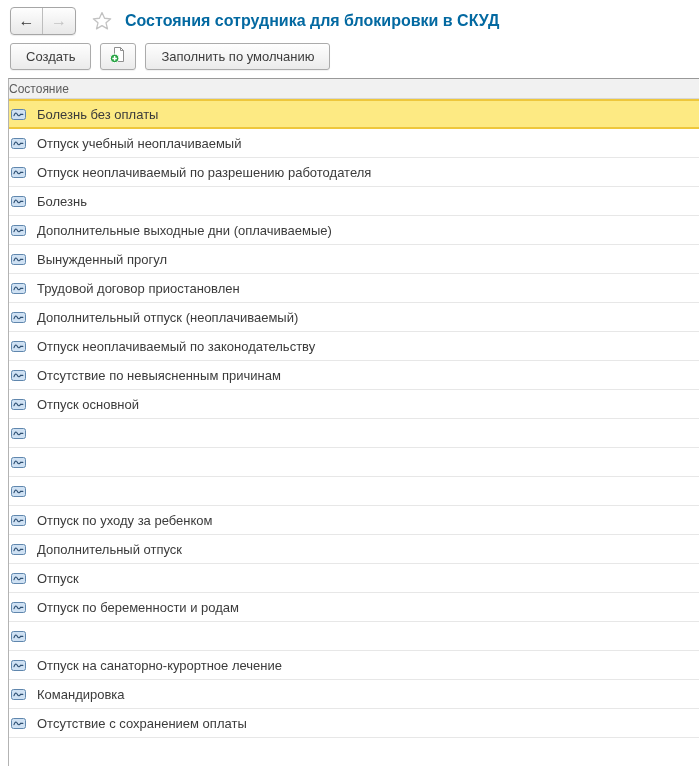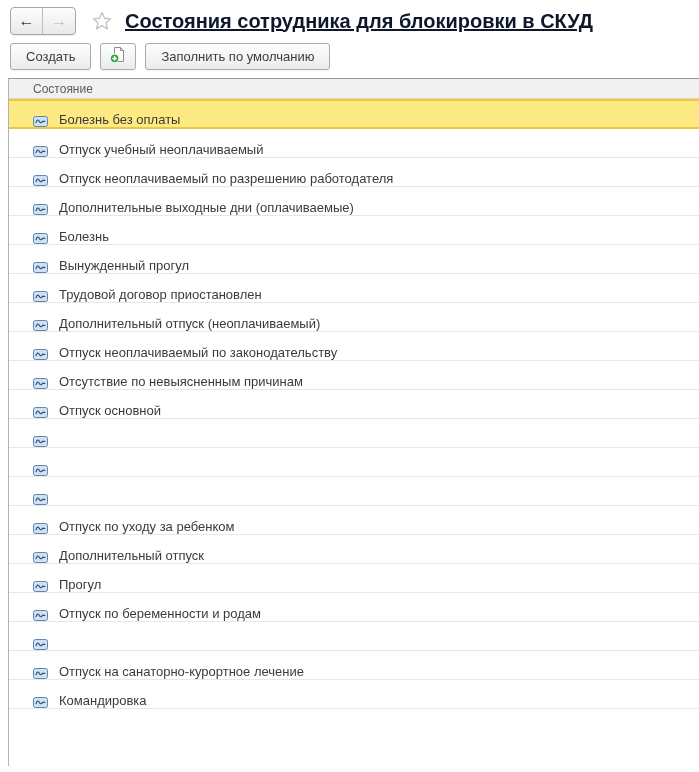--- a/index.html
+++ b/index.html
@@ -32,25 +32,24 @@
     border: none;
     font-size: 16px;
     font-weight: bold;
     cursor: pointer;
     line-height: 1;
   }
   .nav-btn.back { color: #3a3a3a; border-right: 1px solid #bdbdbd; }
   .nav-btn.forward { color: #c3c3c3; }
   .star-wrap { margin: 0 12px 0 15px; display: flex; align-items: center; }
   .page-title {
-    font-size: 20px;
+    font-size: 16px;
     font-weight: bold;
-    color: #0f172a;
+    color: #0369a1;
     white-space: nowrap;
-    text-decoration: underline;
   }
 
   
   .toolbar {
     display: flex;
     align-items: flex-start;
     gap: 9px;
     padding: 3px 0 0 10px;
     height: 38px;
   }
@@ -79,30 +78,30 @@
     border-left: 1px solid #b3b3b3;
     height: 688px;
     background: #ffffff;
   }
   .grid-header {
     height: 20px;
     background: #f1f1f1;
     border-bottom: 1px solid #d7d7d7;
     display: flex;
     align-items: center;
-    padding-left: 24px;
+    padding-left: 0;
     font-size: 12px;
     color: #5c5c5c;
   }
   .grid-row {
     height: 29px;
     display: flex;
-    align-items: flex-end;
+    align-items: center;
     gap: 11px;
-    padding-left: 24px;
+    padding-left: 2px;
     border-bottom: 1px solid #e7e7e7;
     font-size: 13px;
     color: #3b3b3b;
     cursor: pointer;
     background: #ffffff;
   }
   .grid-row.selected {
     background: var(--selection-bg, #fdea83);
     border-top: 2px solid var(--selection-border, #eec73c);
     border-bottom: 2px solid var(--selection-border, #eec73c);
@@ -180,40 +179,40 @@
     <span>Отпуск неоплачиваемый по разрешению работодателя</span>
   </div>
 
   <div class="grid-row">
     <span class="row-icon">
       <svg width="15" height="11" viewBox="0 0 15 11">
         <rect x="0.5" y="0.5" width="14" height="10" rx="2" fill="#cfe1f3" stroke="#5f86ad" stroke-width="1"></rect>
         <path d="M3 6.6 C4 3.4 5.4 3.4 6.4 5.4 C7.4 7.4 8.6 7 9.4 5.4 L11.8 5.4" fill="none" stroke="#2d4f72" stroke-width="1.2" stroke-linecap="round"></path>
       </svg>
     </span>
+    <span>Болезнь</span>
+  </div>
+
+  <div class="grid-row">
+    <span class="row-icon">
+      <svg width="15" height="11" viewBox="0 0 15 11">
+        <rect x="0.5" y="0.5" width="14" height="10" rx="2" fill="#cfe1f3" stroke="#5f86ad" stroke-width="1"></rect>
+        <path d="M3 6.6 C4 3.4 5.4 3.4 6.4 5.4 C7.4 7.4 8.6 7 9.4 5.4 L11.8 5.4" fill="none" stroke="#2d4f72" stroke-width="1.2" stroke-linecap="round"></path>
+      </svg>
+    </span>
     <span>Дополнительные выходные дни (оплачиваемые)</span>
   </div>
 
   <div class="grid-row">
     <span class="row-icon">
       <svg width="15" height="11" viewBox="0 0 15 11">
         <rect x="0.5" y="0.5" width="14" height="10" rx="2" fill="#cfe1f3" stroke="#5f86ad" stroke-width="1"></rect>
         <path d="M3 6.6 C4 3.4 5.4 3.4 6.4 5.4 C7.4 7.4 8.6 7 9.4 5.4 L11.8 5.4" fill="none" stroke="#2d4f72" stroke-width="1.2" stroke-linecap="round"></path>
       </svg>
     </span>
-    <span>Болезнь</span>
-  </div>
-
-  <div class="grid-row">
-    <span class="row-icon">
-      <svg width="15" height="11" viewBox="0 0 15 11">
-        <rect x="0.5" y="0.5" width="14" height="10" rx="2" fill="#cfe1f3" stroke="#5f86ad" stroke-width="1"></rect>
-        <path d="M3 6.6 C4 3.4 5.4 3.4 6.4 5.4 C7.4 7.4 8.6 7 9.4 5.4 L11.8 5.4" fill="none" stroke="#2d4f72" stroke-width="1.2" stroke-linecap="round"></path>
-      </svg>
-    </span>
     <span>Вынужденный прогул</span>
   </div>
 
   <div class="grid-row">
     <span class="row-icon">
       <svg width="15" height="11" viewBox="0 0 15 11">
         <rect x="0.5" y="0.5" width="14" height="10" rx="2" fill="#cfe1f3" stroke="#5f86ad" stroke-width="1"></rect>
         <path d="M3 6.6 C4 3.4 5.4 3.4 6.4 5.4 C7.4 7.4 8.6 7 9.4 5.4 L11.8 5.4" fill="none" stroke="#2d4f72" stroke-width="1.2" stroke-linecap="round"></path>
       </svg>
     </span>
@@ -307,21 +306,21 @@
     <span>Дополнительный отпуск</span>
   </div>
 
   <div class="grid-row">
     <span class="row-icon">
       <svg width="15" height="11" viewBox="0 0 15 11">
         <rect x="0.5" y="0.5" width="14" height="10" rx="2" fill="#cfe1f3" stroke="#5f86ad" stroke-width="1"></rect>
         <path d="M3 6.6 C4 3.4 5.4 3.4 6.4 5.4 C7.4 7.4 8.6 7 9.4 5.4 L11.8 5.4" fill="none" stroke="#2d4f72" stroke-width="1.2" stroke-linecap="round"></path>
       </svg>
     </span>
-    <span>Прогул</span>
+    <span>Отпуск</span>
   </div>
 
   <div class="grid-row">
     <span class="row-icon">
       <svg width="15" height="11" viewBox="0 0 15 11">
         <rect x="0.5" y="0.5" width="14" height="10" rx="2" fill="#cfe1f3" stroke="#5f86ad" stroke-width="1"></rect>
         <path d="M3 6.6 C4 3.4 5.4 3.4 6.4 5.4 C7.4 7.4 8.6 7 9.4 5.4 L11.8 5.4" fill="none" stroke="#2d4f72" stroke-width="1.2" stroke-linecap="round"></path>
       </svg>
     </span>
     <span>Отпуск по беременности и родам</span>
@@ -349,14 +348,23 @@
   <div class="grid-row">
     <span class="row-icon">
       <svg width="15" height="11" viewBox="0 0 15 11">
         <rect x="0.5" y="0.5" width="14" height="10" rx="2" fill="#cfe1f3" stroke="#5f86ad" stroke-width="1"></rect>
         <path d="M3 6.6 C4 3.4 5.4 3.4 6.4 5.4 C7.4 7.4 8.6 7 9.4 5.4 L11.8 5.4" fill="none" stroke="#2d4f72" stroke-width="1.2" stroke-linecap="round"></path>
       </svg>
     </span>
     <span>Командировка</span>
   </div>
 
+  <div class="grid-row">
+    <span class="row-icon">
+      <svg width="15" height="11" viewBox="0 0 15 11">
+        <rect x="0.5" y="0.5" width="14" height="10" rx="2" fill="#cfe1f3" stroke="#5f86ad" stroke-width="1"></rect>
+        <path d="M3 6.6 C4 3.4 5.4 3.4 6.4 5.4 C7.4 7.4 8.6 7 9.4 5.4 L11.8 5.4" fill="none" stroke="#2d4f72" stroke-width="1.2" stroke-linecap="round"></path>
+      </svg>
+    </span>
+    <span>Отсутствие с сохранением оплаты</span>
+  </div>
 </div>
 </div>
 
 </body></html>

